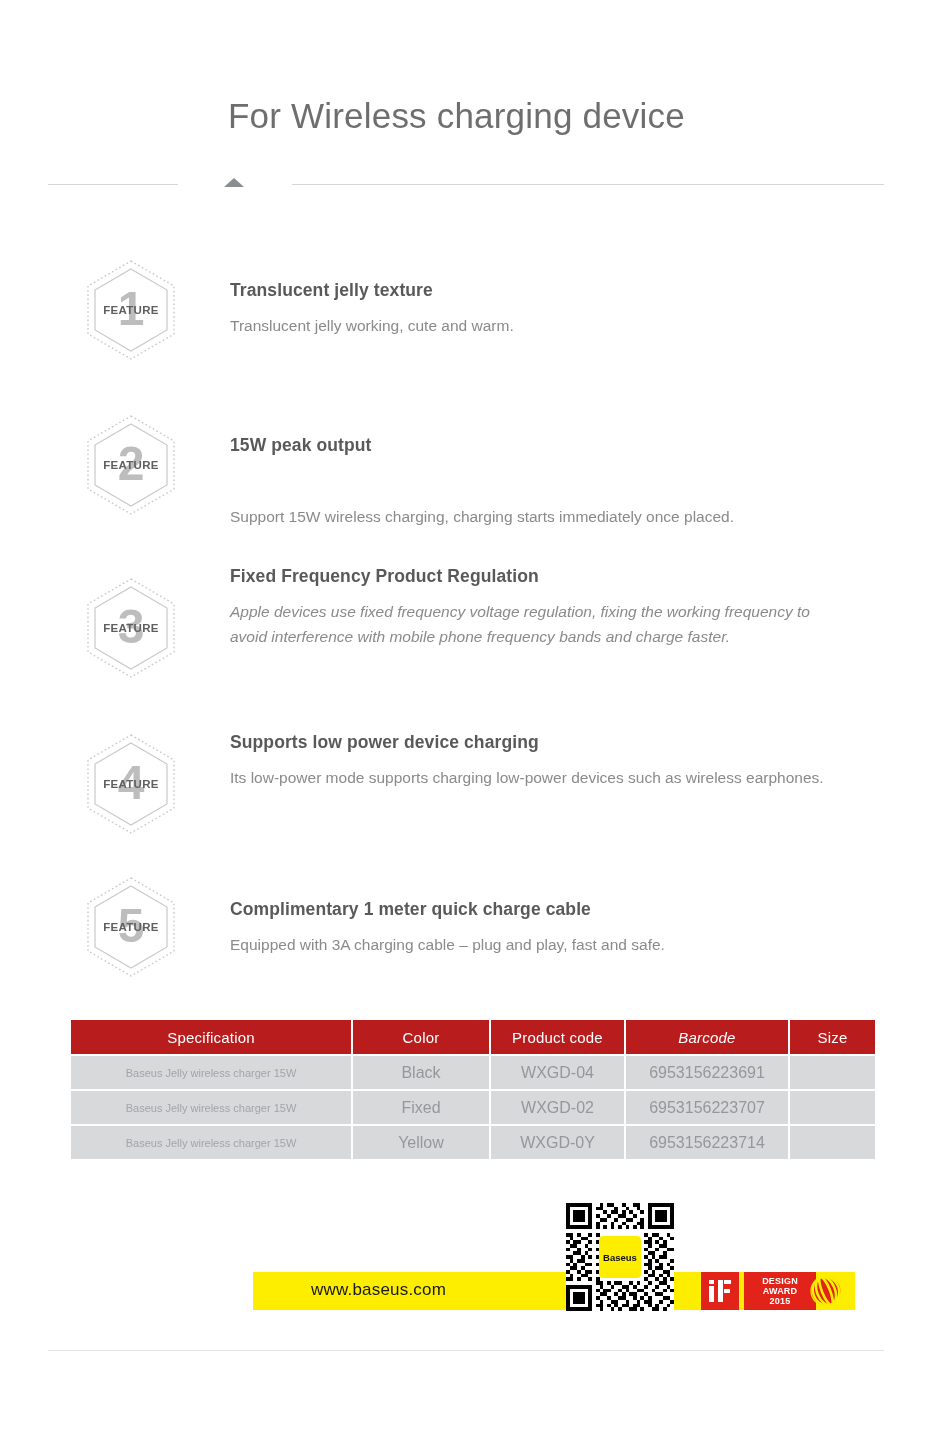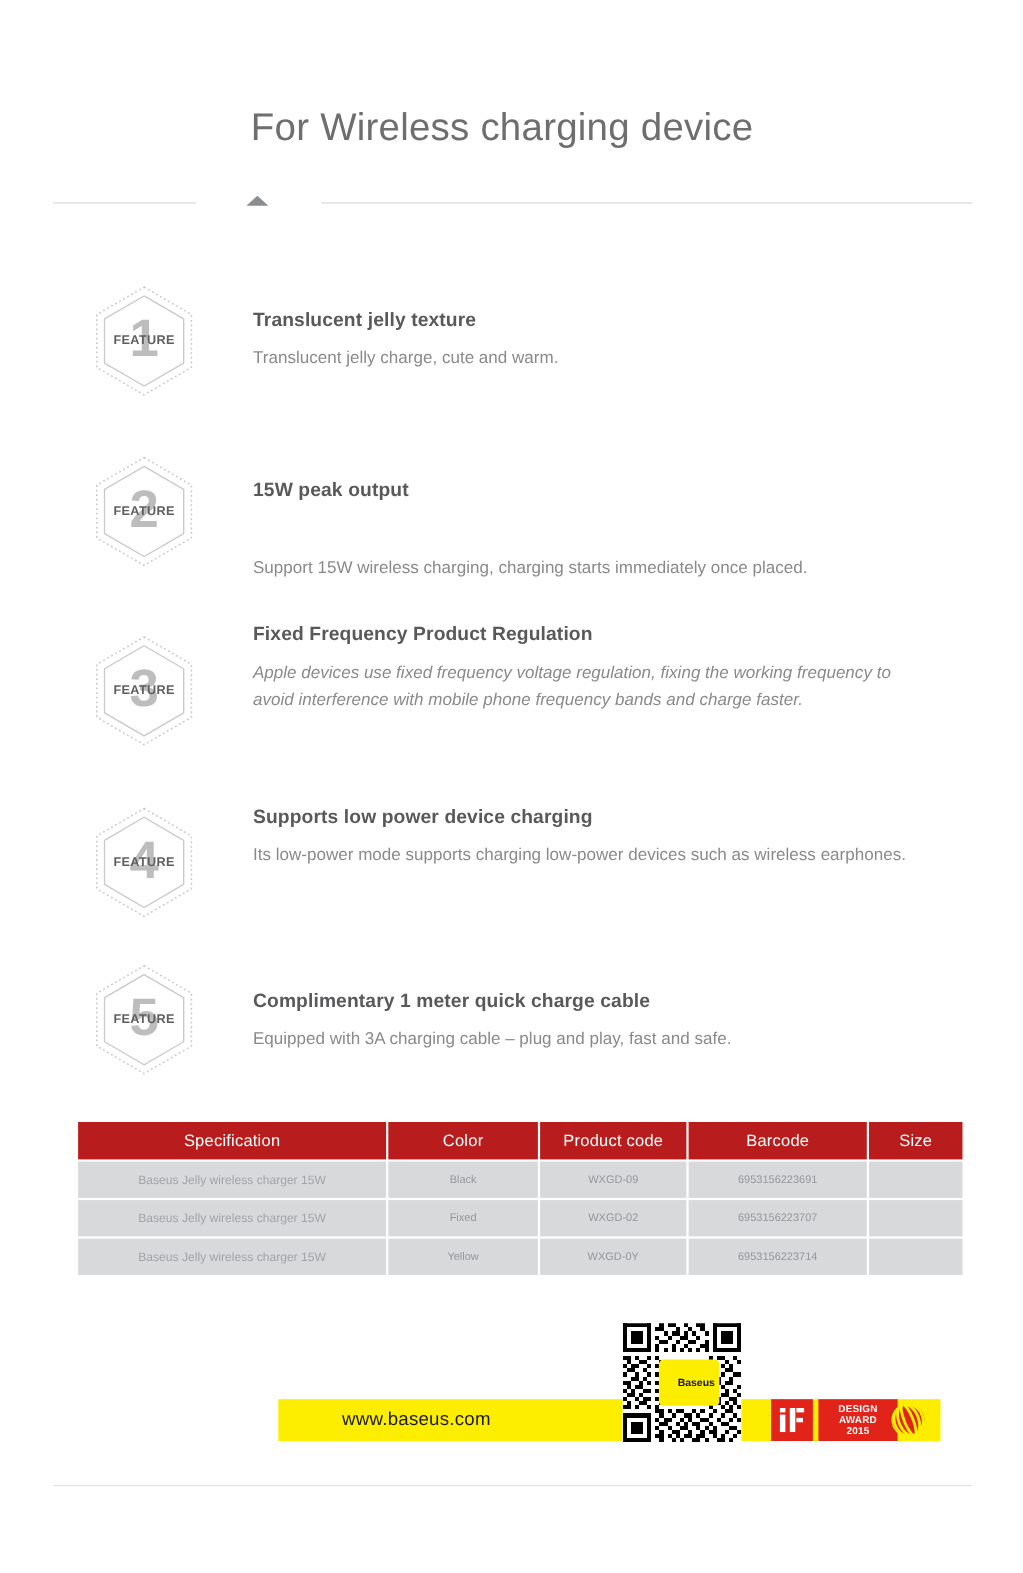--- a/index.html
+++ b/index.html
@@ -148,31 +148,31 @@
     font-weight: 400;
     height: 32px;
     text-align: center;
     letter-spacing: 0.2px;
   }
   .spec-table td {
     background: #d7d9db;
     color: #95989b;
     height: 31px;
     text-align: center;
-    font-size: 10px;
+    font-size: 16px;
     font-weight: 400;
   }
   .spec-table td.spec-name {
     font-size: 11px;
     color: #a2a5a8;
   }
   .col-spec { width: 278px; }
   .col-color { width: 134px; }
   .col-code  { width: 131px; }
-  .col-bar   { width: 160px; }
+  .col-bar   { width: 160px; font-style: italic; }
   .col-size  { width: 83px; }
 
   
   .yellow-bar {
     position: absolute;
     left: 253px;
     top: 1272px;
     width: 602px;
     height: 38px;
     background: #fdee00;
@@ -203,21 +203,20 @@
     width: 42px;
     height: 42px;
     background: #fdee00;
     border-radius: 4px;
     display: flex;
     align-items: center;
     justify-content: center;
     font-size: 9.5px;
     font-weight: 700;
     color: #111111;
-    padding-left: 13px;
   }
 
   .if-badge {
     position: absolute;
     left: 701px;
     top: 1272px;
     width: 38px;
     height: 38px;
     background: #e2231a;
     display: flex;
@@ -276,21 +275,21 @@
 <div class="feature" style="top:258px;">
   <div class="badge">
     <svg viewBox="0 0 94 104" xmlns="http://www.w3.org/2000/svg">
       <polygon points="47,3 90,28 90,76 47,101 4,76 4,28" fill="none" stroke="#c8c8c8" stroke-width="1.4" stroke-dasharray="1.6 2.6"></polygon>
       <polygon points="47,11 83,32 83,72 47,93 11,72 11,32" fill="none" stroke="#c9c9c9" stroke-width="1.2"></polygon>
     </svg>
     <div class="bignum">1</div>
     <div class="flabel">FEATURE</div>
   </div>
   <div class="f-title" style="top:22px;">Translucent jelly texture</div>
-  <div class="f-desc" style="top:55px;">Translucent jelly charge, cute and warm.</div>
+  <div class="f-desc" style="top:55px;">Translucent jelly working, cute and warm.</div>
 </div>
 
 <div class="feature" style="top:413px;">
   <div class="badge">
     <svg viewBox="0 0 94 104" xmlns="http://www.w3.org/2000/svg">
       <polygon points="47,3 90,28 90,76 47,101 4,76 4,28" fill="none" stroke="#c8c8c8" stroke-width="1.4" stroke-dasharray="1.6 2.6"></polygon>
       <polygon points="47,11 83,32 83,72 47,93 11,72 11,32" fill="none" stroke="#c9c9c9" stroke-width="1.2"></polygon>
     </svg>
     <div class="bignum">2</div>
     <div class="flabel">FEATURE</div>
@@ -345,21 +344,21 @@
       <th class="col-color">Color</th>
       <th class="col-code">Product code</th>
       <th class="col-bar">Barcode</th>
       <th class="col-size">Size</th>
     </tr>
   </thead>
   <tbody>
     <tr>
       <td class="spec-name">Baseus Jelly wireless charger 15W</td>
       <td>Black</td>
-      <td>WXGD-09</td>
+      <td>WXGD-04</td>
       <td>6953156223691</td>
       <td></td>
     </tr>
     <tr>
       <td class="spec-name">Baseus Jelly wireless charger 15W</td>
       <td>Fixed</td>
       <td>WXGD-02</td>
       <td>6953156223707</td>
       <td></td>
     </tr>

